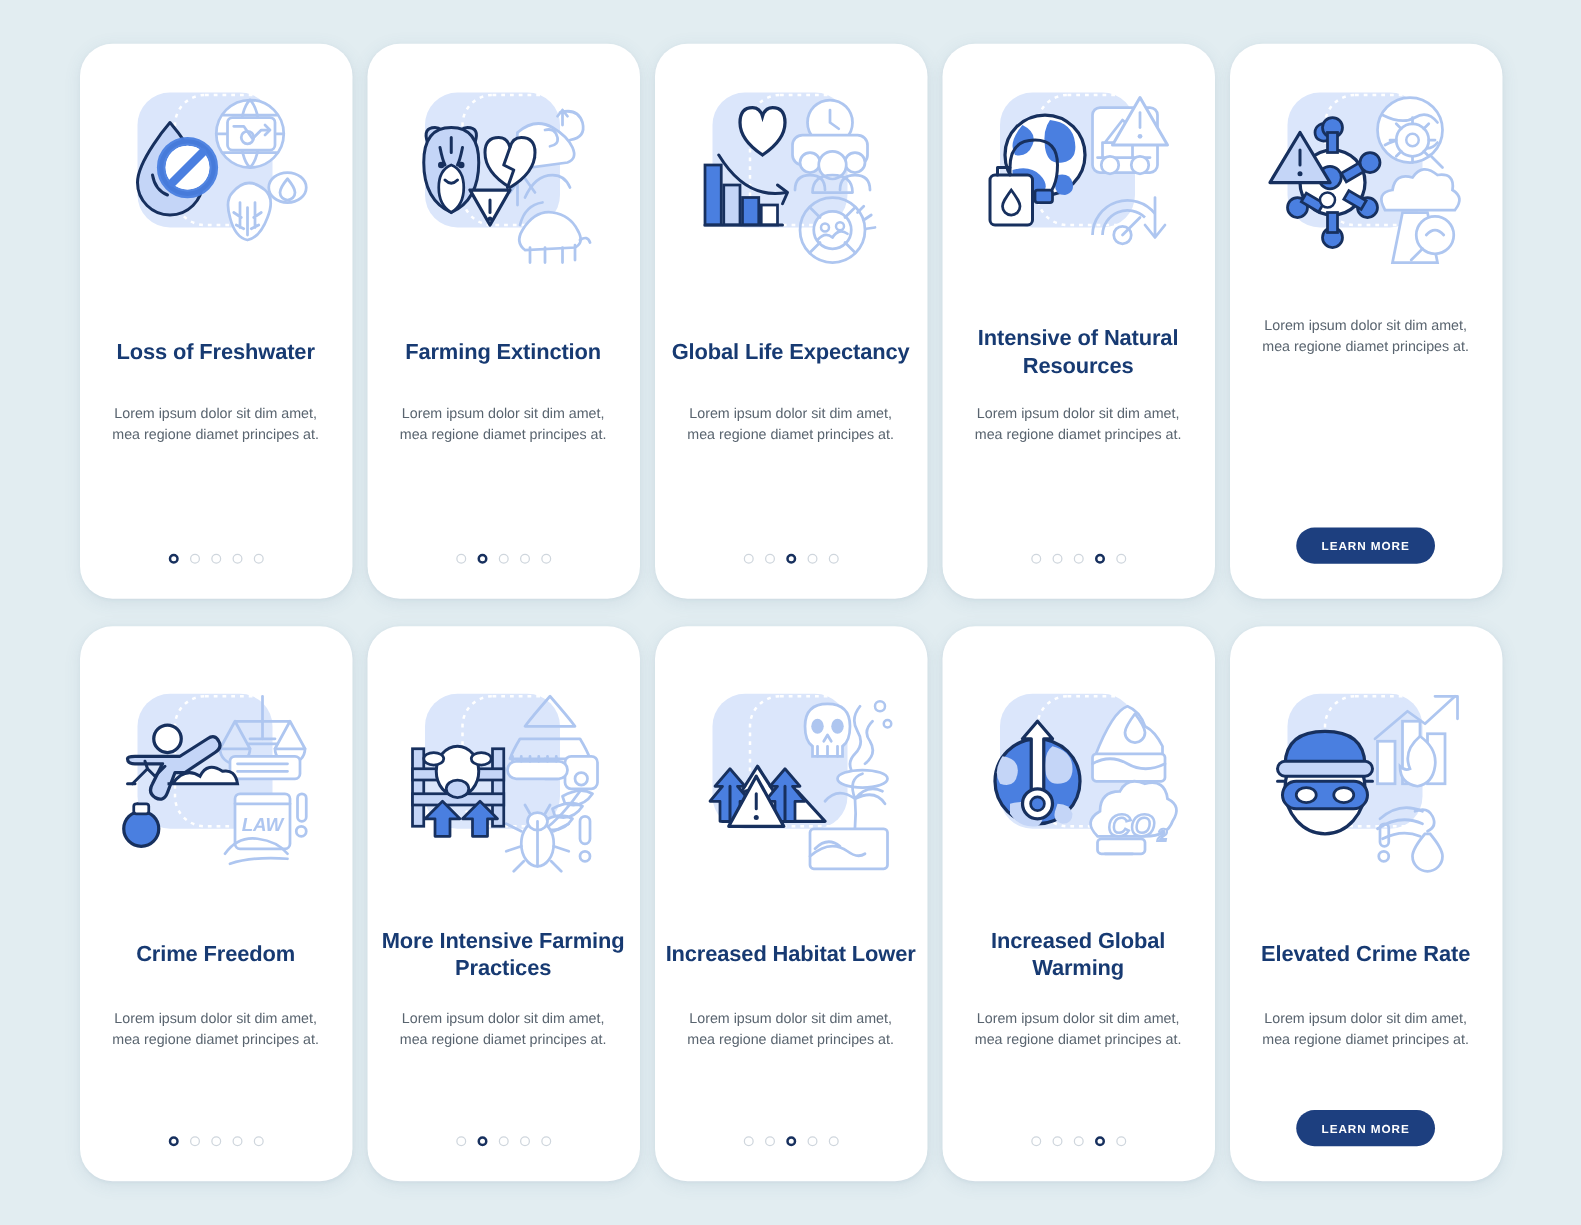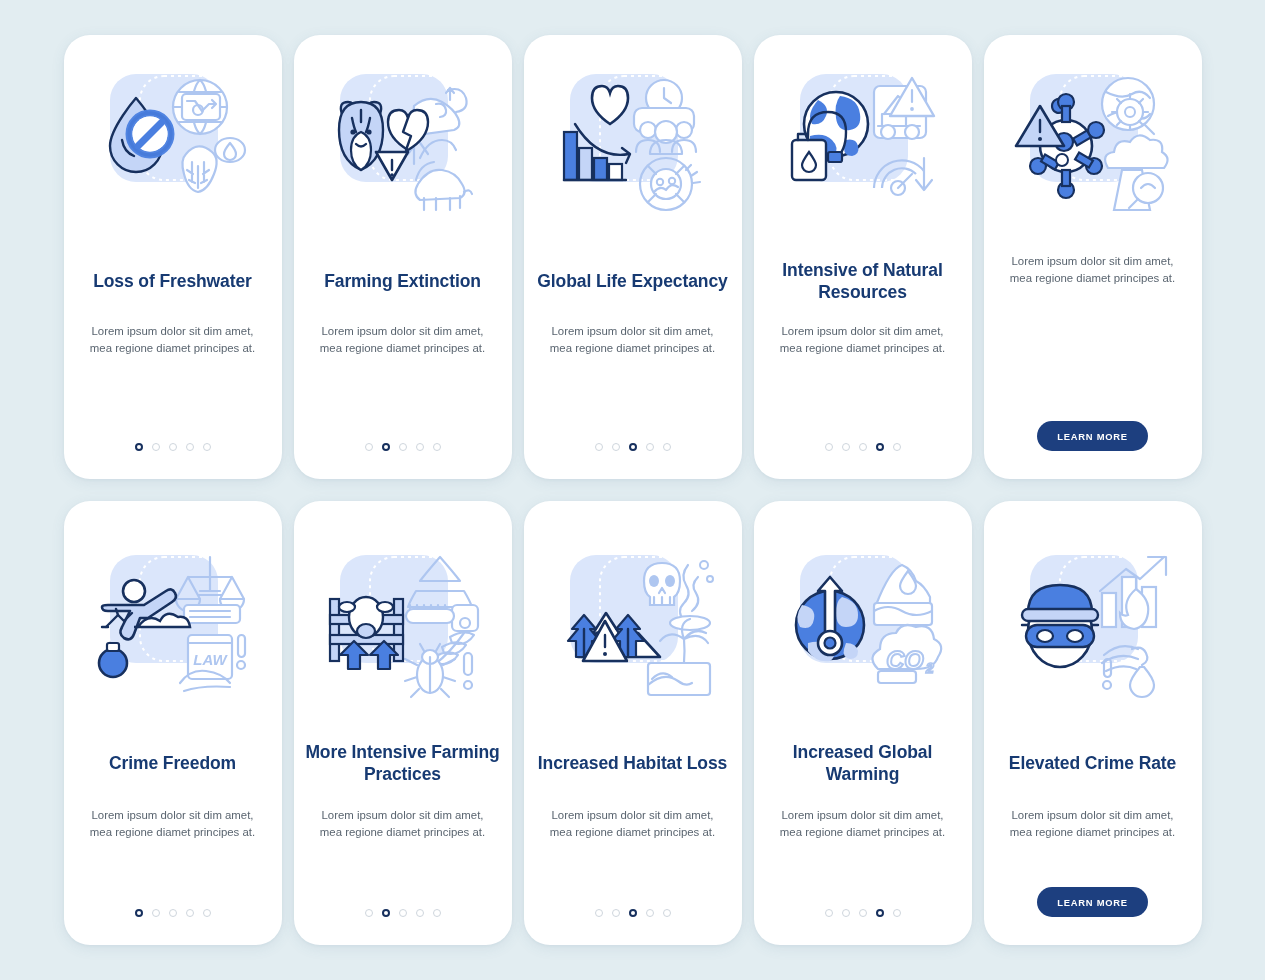--- a/index.html
+++ b/index.html
@@ -113,20 +113,21 @@
     cursor: pointer;
     white-space: nowrap;
   }
 
   .footer-slot {
     position: absolute;
     bottom: 28px;
     left: 0; right: 0;
     display: flex;
     justify-content: center;
+    align-items: center;
     height: 30px;
   }
 
   
   .row-top .title { margin-top: 24px; }
   .row-bottom .illu-wrap { padding-top: 30px; height: 212px; }
   .row-bottom .title { margin-top: 28px; }
   .row-bottom .body-text { margin-top: 20px; }
 </style>
 </head>
@@ -472,21 +473,21 @@
   <path d="M28 114 v-16 h-8 l10 -12 h-6 l12 -14 l12 14 h-6 l10 12 h-8 v16 Z" fill="#4a7fe0" stroke="#17305e" stroke-width="2.2" stroke-linejoin="round"></path>
   <path d="M72 114 v-16 h-8 l10 -12 h-6 l12 -14 l12 14 h-6 l10 12 h-8 v16 Z" fill="#4a7fe0" stroke="#17305e" stroke-width="2.2" stroke-linejoin="round"></path>
   <path d="M36 86 v28 M80 86 v28" fill="none" stroke="#17305e" stroke-width="2.4" stroke-linecap="round" stroke-linejoin="round"></path>
   <path d="M57 78 l22 40 h-44 Z" fill="#ffffff" stroke="#17305e" stroke-width="2.6" stroke-linejoin="round"></path>
   <path d="M57 92 v12" fill="none" stroke="#17305e" stroke-width="2.4" stroke-linecap="round" stroke-linejoin="round"></path>
               <circle cx="57" cy="111" r="2" fill="#17305e"></circle>
 
   </svg>
         </div>
       </div>
-      <div class="title">Increased Habitat Loss</div>
+      <div class="title">Increased Habitat Lower</div>
       <div class="body-text">Lorem ipsum dolor sit dim amet, mea regione diamet principes at.</div>
       <div class="footer-slot">
            <div class="dots">
             <span class="dot"></span>
             <span class="dot"></span>
             <span class="dot active"></span>
             <span class="dot"></span>
             <span class="dot"></span>
           </div>
          </div>

